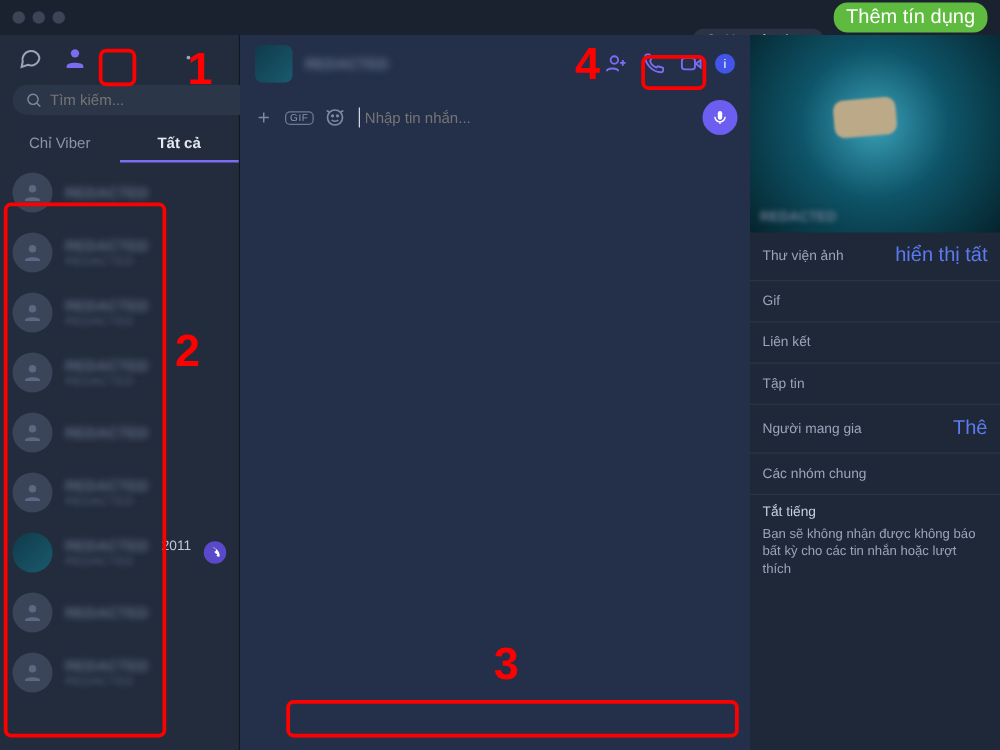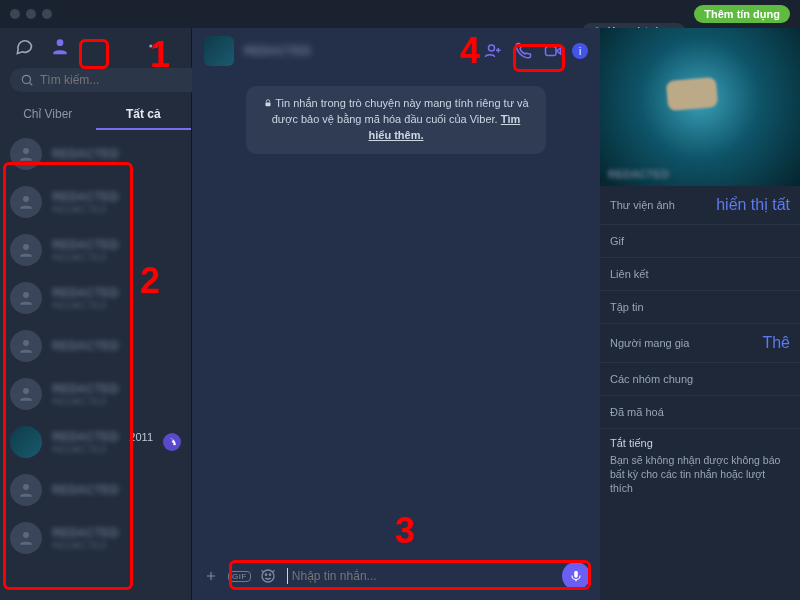--- a/index.html
+++ b/index.html
@@ -5,21 +5,21 @@
   * { margin: 0; padding: 0; box-sizing: border-box; font-family: -apple-system, BlinkMacSystemFont, "Segoe UI", Arial, sans-serif; }
   body { background: #1a2230; width: 800px; height: 600px; overflow: hidden; color: #aab3c4; font-size: 12px; }
   .app { display: flex; flex-direction: column; width: 100%; height: 100%; }
 
   
   .titlebar { height: 28px; background: #1a2230; display: flex; align-items: center; padding: 0 10px; justify-content: space-between; }
   .traffic { display: flex; gap: 6px; }
   .traffic span { width: 10px; height: 10px; border-radius: 50%; background: #3b4556; }
   .tb-right { display: flex; align-items: center; gap: 8px; }
   .cred { display: flex; align-items: center; gap: 4px; color: #c5cbd8; background:#2a3445; padding:2px 8px; border-radius:12px;margin-top:36px;}
-  .btn-green { background: #5fbb3f; color: #fff; padding: 3px 10px; border-radius: 11px; font-size: 11px; font-weight: bold; }
+  .btn-green { background: #5fbb3f; color: #fff; padding: 3px 10px; border-radius: 11px; font-size: 16px; }
 
   
   .cols { display: flex; flex: 1; min-height: 0; }
 
   
   .sidebar { width: 192px; background: #222c3d; display: flex; flex-direction: column; border-right: 1px solid #111820; }
   .sb-top { display: flex; align-items: center; gap: 16px; padding: 8px 14px; }
   .sb-top .ic { width: 20px; height: 20px; display: flex; align-items: center; justify-content: center; }
   .sb-search-row { display: flex; align-items: center; gap: 8px; padding: 4px 10px 8px 10px; }
   .sb-search { flex: 1; background: #2c3649; border-radius: 14px; padding: 5px 10px; display: flex; align-items: center; gap: 6px; color: #7e8aa0; }
@@ -283,29 +283,20 @@
           <div class="ic">
             <svg width="20" height="18" viewBox="0 0 24 24" fill="none" stroke="#7b6cf2" stroke-width="2">
                 <rect x="2" y="6" width="14" height="12" rx="3"></rect>
                 <path d="M22 8l-5 4 5 4z"></path>
               </svg>
           </div>
           <div class="info">i</div>
         </div>
       </div>
 
-      <div class="chat-body">
-        <div class="notice">
-          <svg width="10" height="10" viewBox="0 0 24 24" fill="#cdd4e2" style="display:inline;vertical-align:-1px;margin-right:2px;">
-              <rect x="6" y="11" width="12" height="9" rx="2"></rect>
-              <path d="M8 11V8a4 4 0 0 1 8 0v3" fill="none" stroke="#cdd4e2" stroke-width="2"></path>
-            </svg><span>Tin nhắn trong trò chuyện này mang tính riêng tư và được bảo vệ bằng mã hóa đầu cuối của Viber.</span>
-          <span class="link">Tìm hiểu thêm.</span>
-        </div>
-      </div>
 
       <div class="chat-input-row">
         <div class="chat-input">
           <div class="ci-left">
             <div class="ic">
               <svg width="14" height="14" viewBox="0 0 24 24" stroke="#7f8aa1" stroke-width="2" fill="none">
                   <path d="M12 5v14M5 12h14"></path>
                 </svg>
             </div>
             <div class="gif-badge">GIF</div>
@@ -352,23 +343,20 @@
         <div class="rp-row">
             <span>Tập tin</span>
           </div>
         <div class="rp-row">
           <span>Người mang gia</span>
           <span class="rp-link">Thê</span>
         </div>
         <div class="rp-row">
             <span>Các nhóm chung</span>
           </div>
-        <div class="rp-row">
-            <span>Đã mã hoá</span>
-          </div>
         <div class="rp-mute">
           <div class="title">Tắt tiếng</div>
           <div class="desc">Bạn sẽ không nhận được không báo bất kỳ cho các tin nhắn hoặc lượt thích</div>
         </div>
       </div>
     </div>
   </div>
 </div>
 
 <div class="ann-box" style="left:79px; top:39px; width:30px; height:30px;"></div>

